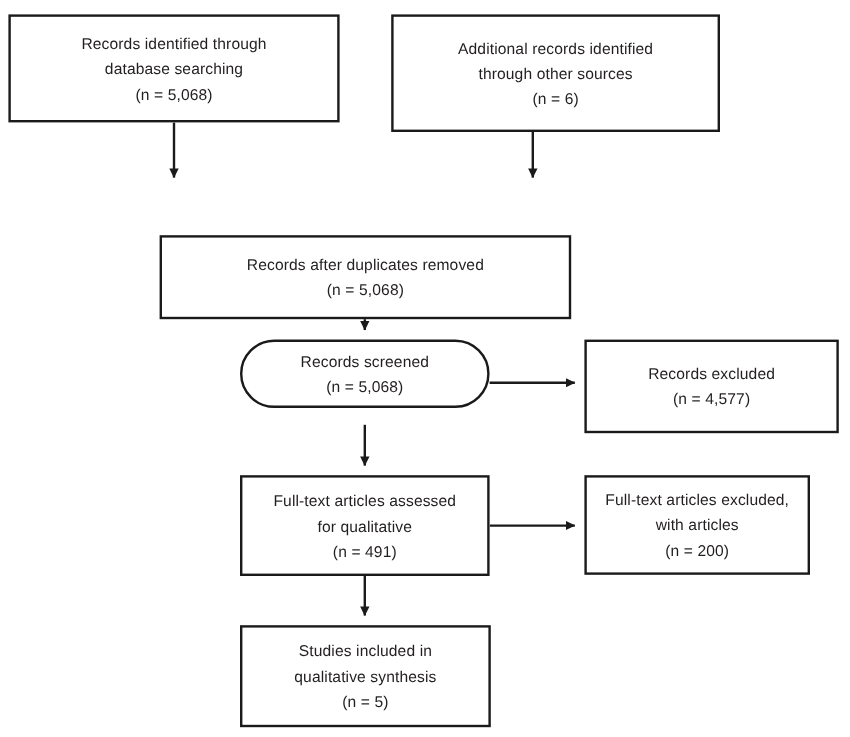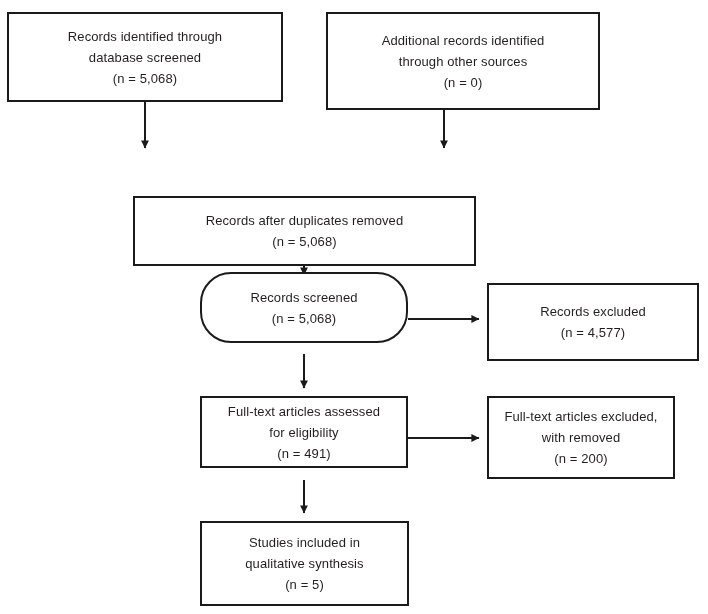--- a/index.html
+++ b/index.html
@@ -43,23 +43,23 @@
     z-index: 2;
   }
   .node .line {
     display: block;
     white-space: nowrap;
   }
   
   #node-identified-db      { left: 7px;   top: 12px;  width: 276px; height: 90px; }
   #node-identified-other   { left: 326px; top: 12px;  width: 274px; height: 98px; }
   #node-after-duplicates   { left: 133px; top: 156px; width: 343px; height: 70px; margin-top: 40px; }
-  #node-screened           { left: 200px; top: 272px; width: 208px; height: 71px; border-radius: 31px; }
+  #node-screened           { left: 200px; top: 283px; width: 208px; height: 57px; border-radius: 31px; }
   #node-records-excluded   { left: 487px; top: 283px; width: 212px; height: 78px; }
-  #node-fulltext-assessed  { left: 200px; top: 396px; width: 208px; height: 72px; }
+  #node-fulltext-assessed  { left: 200px; top: 396px; width: 208px; height: 84px; }
   #node-fulltext-excluded  { left: 487px; top: 396px; width: 188px; height: 83px; }
   #node-studies-included   { left: 200px; top: 521px; width: 209px; height: 85px; }
 </style>
 </head>
 <body>
 
 <div id="diagram">
 
   <svg id="connectors" viewBox="0 0 708 614" width="708" height="614" aria-hidden="true">
     <defs>
@@ -92,54 +92,54 @@
       <line x1="408" y1="438" x2="479" y2="438" stroke="#1a1a1a" stroke-width="2" marker-end="url(#arrowhead)"></line>
     </g>
 
     <g>
       <line x1="304" y1="480" x2="304" y2="513" stroke="#1a1a1a" stroke-width="2" marker-end="url(#arrowhead)"></line>
     </g>
   </svg>
 
   <div class="node" id="node-identified-db">
     <span class="line">Records identified through</span>
-    <span class="line">database screened</span>
+    <span class="line">database searching</span>
     <span class="line">(n = 5,068)</span>
   </div>
 
   <div class="node" id="node-identified-other">
     <span class="line">Additional records identified</span>
     <span class="line">through other sources</span>
-    <span class="line">(n = 0)</span>
+    <span class="line">(n = 6)</span>
   </div>
 
   <div class="node" id="node-after-duplicates">
     <span class="line">Records after duplicates removed</span>
     <span class="line">(n = 5,068)</span>
   </div>
 
   <div class="node" id="node-screened">
     <span class="line">Records screened</span>
     <span class="line">(n = 5,068)</span>
   </div>
 
   <div class="node" id="node-records-excluded">
     <span class="line">Records excluded</span>
     <span class="line">(n = 4,577)</span>
   </div>
 
   <div class="node" id="node-fulltext-assessed">
     <span class="line">Full-text articles assessed</span>
-    <span class="line">for eligibility</span>
+    <span class="line">for qualitative</span>
     <span class="line">(n = 491)</span>
   </div>
 
   <div class="node" id="node-fulltext-excluded">
     <span class="line">Full-text articles excluded,</span>
-    <span class="line">with removed</span>
+    <span class="line">with articles</span>
     <span class="line">(n = 200)</span>
   </div>
 
   <div class="node" id="node-studies-included">
     <span class="line">Studies included in</span>
     <span class="line">qualitative synthesis</span>
     <span class="line">(n = 5)</span>
   </div>
 
 </div>

